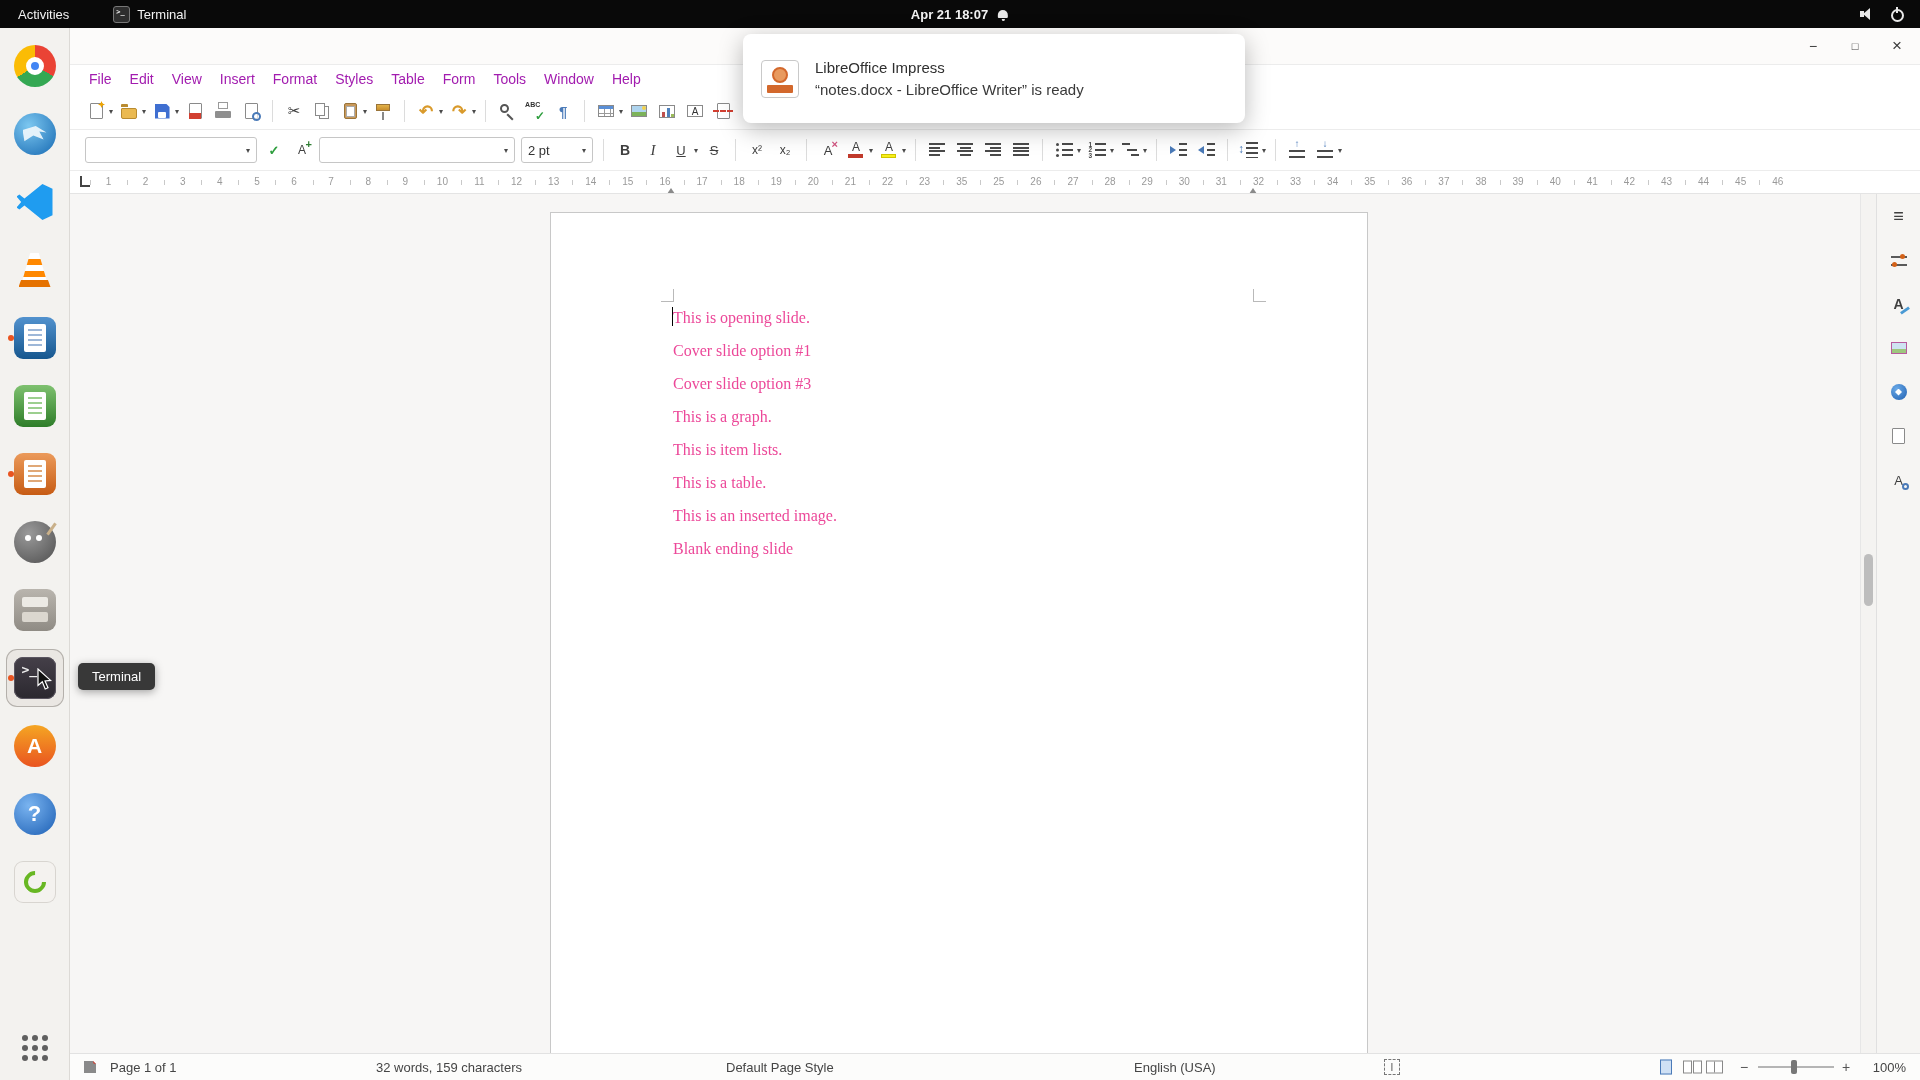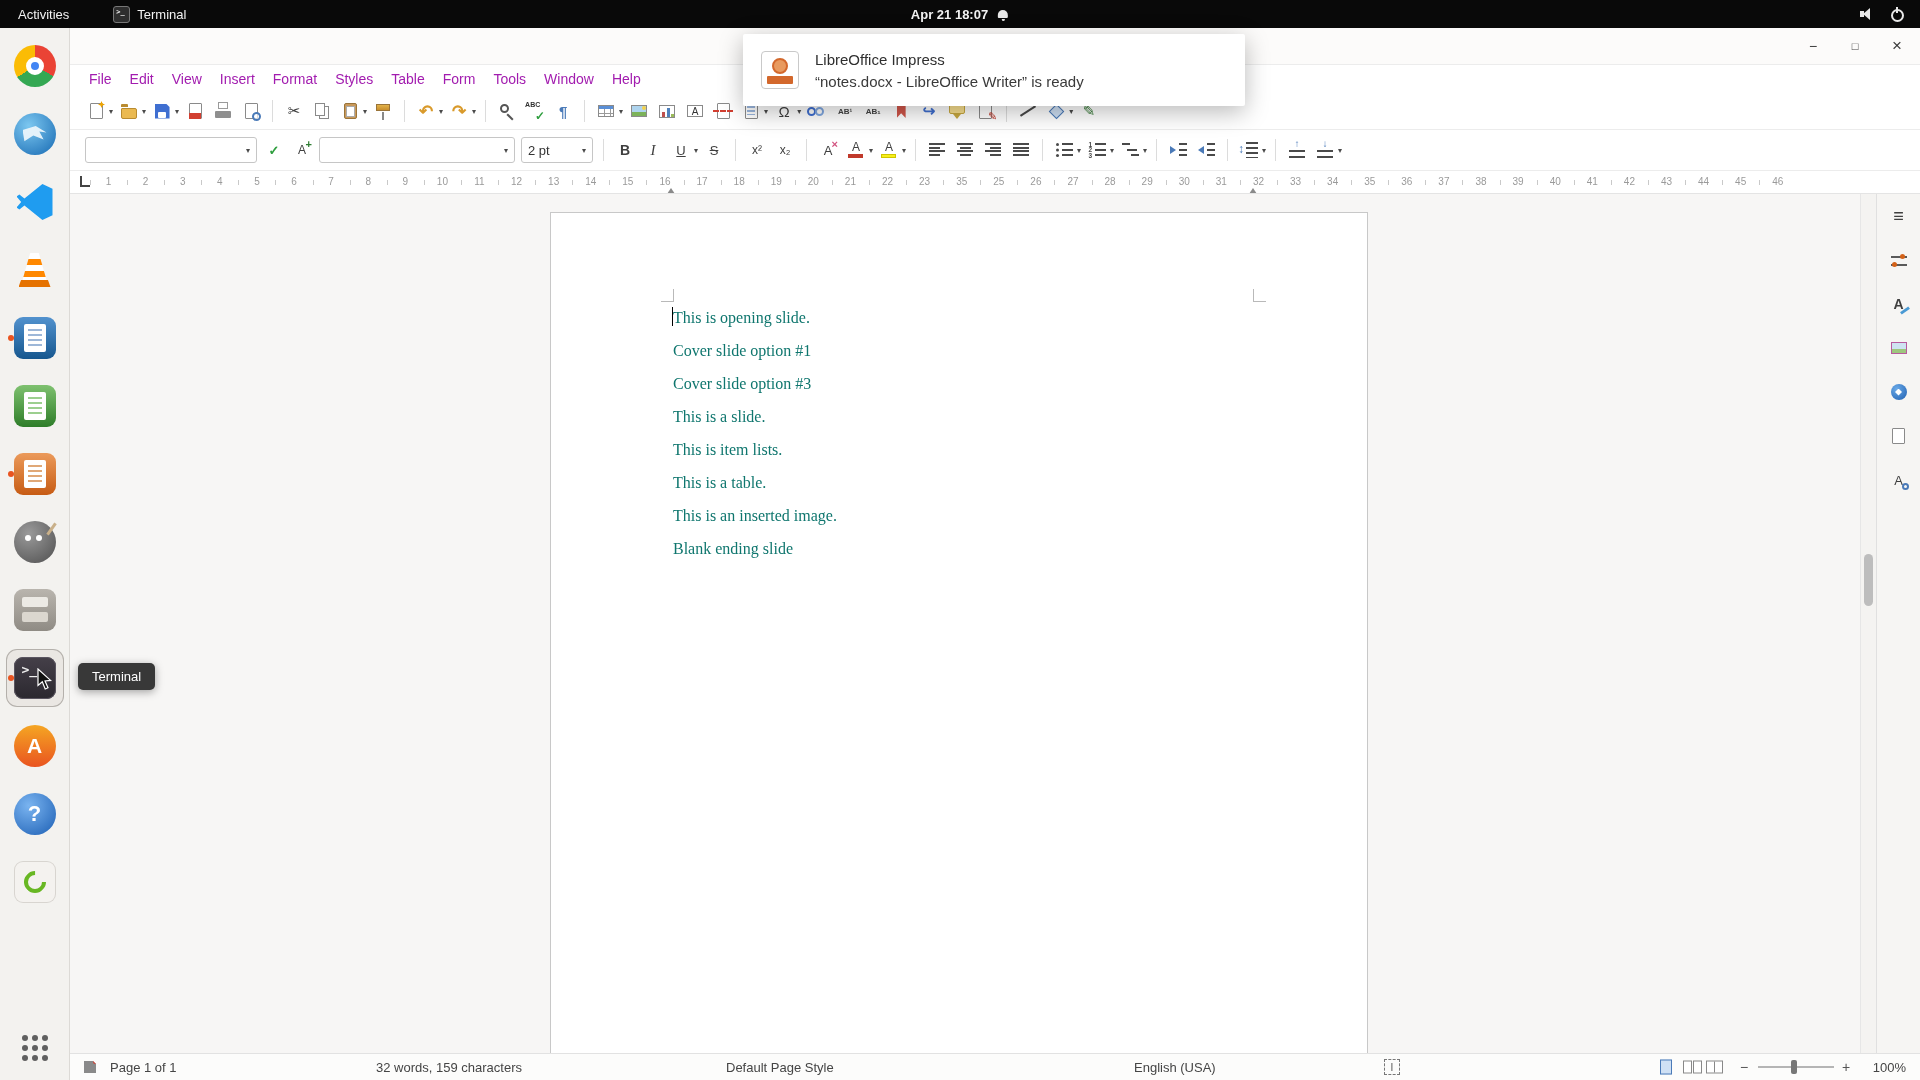--- a/index.html
+++ b/index.html
@@ -168,21 +168,21 @@
   .ruler-scale{position:absolute;left:20px;top:0;height:100%;display:flex}
   .rnum{width:37.1px;flex:none;text-align:center;font-size:10px;color:#9a9a9a;line-height:22px;background:linear-gradient(#c9c9c9,#c9c9c9) 0 center/1px 5px no-repeat}
   .tabmark{position:absolute;left:10px;top:5px;width:8px;height:9px;border-left:2px solid #444;border-bottom:2px solid #444}
   .imark{position:absolute;top:13px;width:0;height:0;border:4.5px solid transparent;border-bottom:6px solid #8a8a8a}
 
   
   .docbody{flex:1;display:flex;min-height:0}
   .docarea{flex:1;position:relative;background:#f7f6f5;overflow:hidden}
   .page{position:absolute;left:480px;top:18px;width:818px;height:900px;background:#fff;border:1px solid #c8c8c8;box-sizing:border-box}
   .textflow{position:absolute;left:122px;top:88px;right:113px}
-  .textflow p{margin:0;font-family:"Liberation Serif","DejaVu Serif",serif;font-size:16px;line-height:33px;color:#0f766e}
+  .textflow p{margin:0;font-family:"Liberation Serif","DejaVu Serif",serif;font-size:16px;line-height:33px;color:#ec4899}
   .cm{position:absolute;width:12px;height:12px}
   .cm-tl{left:110px;top:76px;border-right:1px solid #b9b9b9;border-bottom:1px solid #b9b9b9}
   .cm-tr{right:101px;top:76px;border-left:1px solid #b9b9b9;border-bottom:1px solid #b9b9b9}
   .caret{position:absolute;left:120.5px;top:94px;width:1.5px;height:19px;background:#000}
   .scrollbar{width:15px;flex:none;background:#f4f3f1;border-left:1px solid #e6e6e6;position:relative}
   .thumb{position:absolute;left:2.5px;width:9px;top:360px;height:52px;background:#bdbdbd;border-radius:5px}
   .sidebarcol{width:44px;flex:none;background:#f6f5f3;border-left:1px solid #e0e0e0;display:flex;flex-direction:column;align-items:center;padding-top:6px;gap:12px;box-sizing:border-box}
   .sbtn{width:32px;height:32px;border-radius:4px;display:flex;align-items:center;justify-content:center}
   [data-icon=sidebar-settings]::before{content:"≡";font-size:18px;color:#3f3f3f}
   [data-icon=properties]::before{content:"";position:absolute;left:4px;top:8px;width:16px;height:10px;background:linear-gradient(#5a5a5a,#5a5a5a) 0 0/16px 2px no-repeat,linear-gradient(#5a5a5a,#5a5a5a) 0 8px/16px 2px no-repeat}
@@ -209,21 +209,21 @@
   .v2{width:7px;height:11px;border:1px solid #888;background:#fff;box-shadow:10px 0 0 -1px #fff,10px 0 0 0 #888}
   .v3{width:15px;height:11px;border:1px solid #888;background:linear-gradient(#888,#888) center/1px 11px no-repeat,#fff}
   .zoomout,.zoomin{position:absolute;top:50%;transform:translateY(-50%);font-size:14px;color:#555;width:12px;text-align:center}
   .zoomout::before{content:"−"}
   .zoomin::before{content:"+"}
   .zoomtrack{position:absolute;left:1688px;top:50%;width:76px;height:2px;background:#b5b5b5;transform:translateY(-50%)}
   .zoomthumb{position:absolute;left:33px;top:-6px;width:6px;height:14px;background:#777;border-radius:2px}
   .zoompct{right:14px}
 
   
-  .notification{position:absolute;left:743px;top:34px;width:502px;height:72px;background:#fff;border-radius:2px;box-shadow:0 6px 24px rgba(0,0,0,.28);display:flex;align-items:center;z-index:50}
+  .notification{position:absolute;left:743px;top:34px;width:502px;height:89px;background:#fff;border-radius:8px;box-shadow:0 6px 24px rgba(0,0,0,.28);display:flex;align-items:center;z-index:50}
   .n-ico{width:36px;height:36px;margin:0 16px 0 18px;position:relative;background:#fff;border:1px solid #c9c9c9;border-radius:4px;flex:none}
   .n-ico::before{content:"";position:absolute;left:5px;right:5px;bottom:4px;height:8px;background:#d3682c;border-radius:1px}
   .n-ico::after{content:"";position:absolute;left:10px;top:6px;width:12px;height:12px;border-radius:50%;background:#e89a5f;border:2px solid #d3682c}
   .n-text{display:flex;flex-direction:column;gap:5px}
   .n-title{font-size:15px;color:#2f2f2f}
   .n-body{font-size:15px;color:#3a3a3a}
 
   
   .tooltip{position:absolute;left:78px;top:663px;background:#383838;color:#fff;font-size:13px;padding:6px 14px;border-radius:5px;z-index:60;box-shadow:0 2px 8px rgba(0,0,0,.35);white-space:nowrap}
   .cursor{position:absolute;left:36px;top:668px;z-index:70}
@@ -584,21 +584,21 @@
   <div class="docbody" data-name="document-body">
     <div class="docarea" data-name="document-area">
       <div class="page" data-name="document-page">
         <span class="cm cm-tl" data-name="text-boundary-corner-left"></span>
         <span class="cm cm-tr" data-name="text-boundary-corner-right"></span>
         <span class="caret" data-name="text-cursor"></span>
         <div class="textflow" data-name="document-text">
             <p data-name="paragraph">This is opening slide.</p>
             <p data-name="paragraph">Cover slide option #1</p>
             <p data-name="paragraph">Cover slide option #3</p>
-            <p data-name="paragraph">This is a slide.</p>
+            <p data-name="paragraph">This is a graph.</p>
             <p data-name="paragraph">This is item lists.</p>
             <p data-name="paragraph">This is a table.</p>
             <p data-name="paragraph">This is an inserted image.</p>
             <p data-name="paragraph">Blank ending slide</p>
           </div>
       </div>
     </div>
     <div class="scrollbar" data-name="vertical-scrollbar">
       <div class="thumb" data-name="scrollbar-thumb"></div>
     </div>

